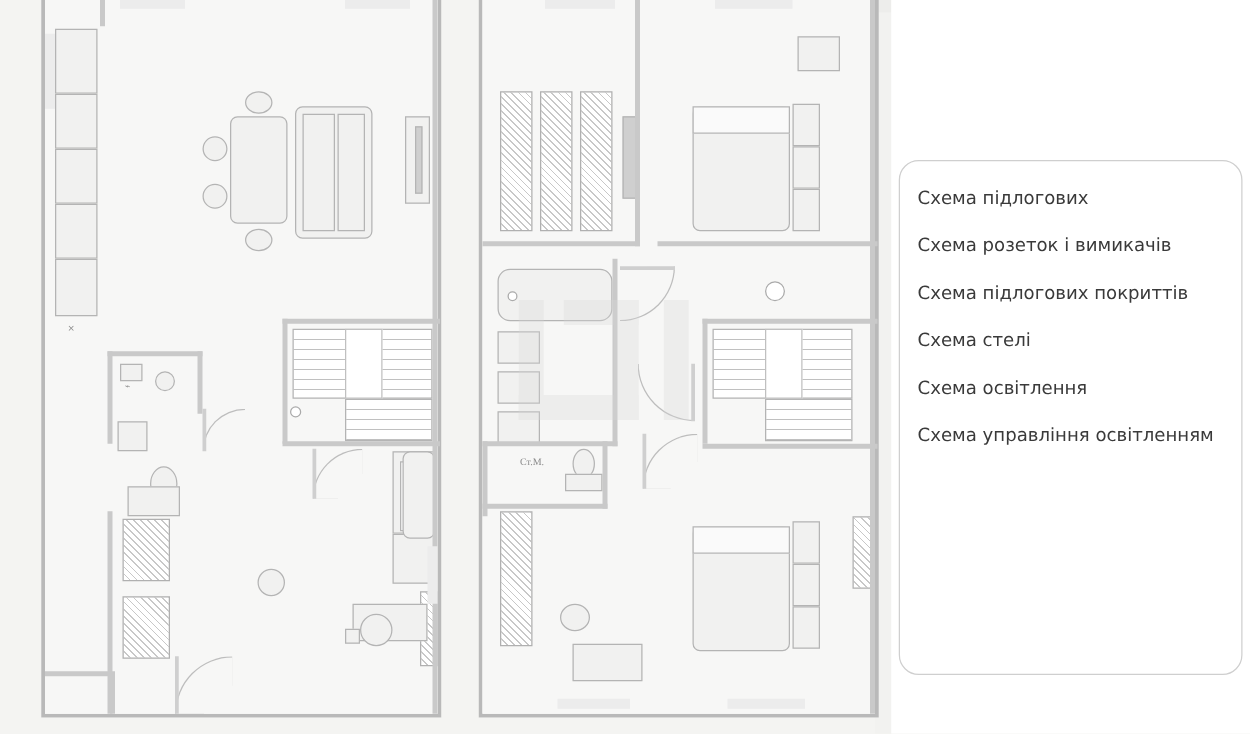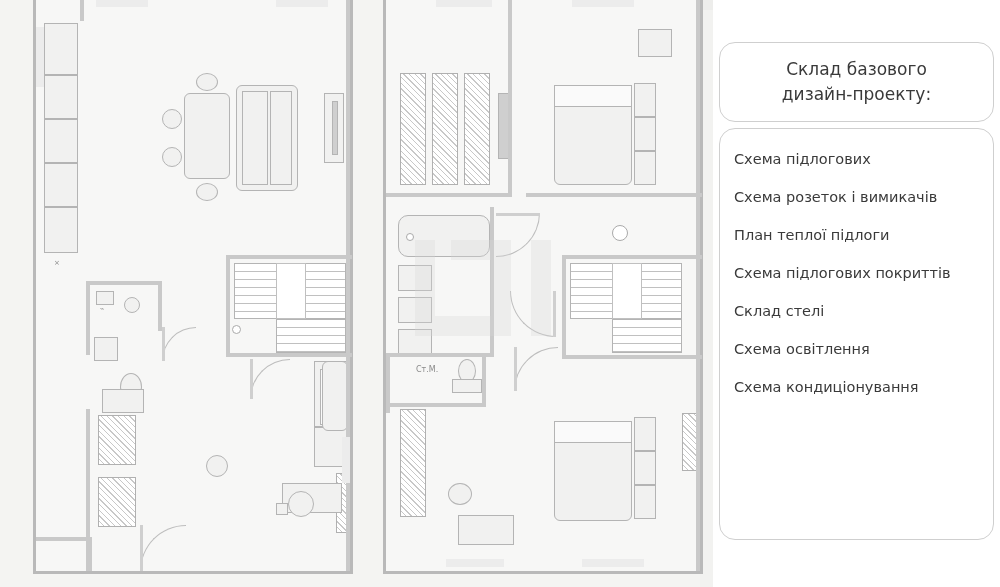--- a/index.html
+++ b/index.html
@@ -226,21 +226,21 @@
       <div class="hatchh" style="left:226px;top:322px;width:70px;height:34px;"></div>
       <div class="wall" style="left:176px;top:258px;width:140px;height:4px;"></div>
       <div class="wall" style="left:176px;top:258px;width:4px;height:100px;"></div>
 
       <div class="door swing-br" style="left:124px;top:294px;width:46px;height:46px;"></div>
       <div class="doorleaf" style="left:167px;top:294px;width:3px;height:46px;"></div>
       <div class="door swing-tr" style="left:128px;top:350px;width:44px;height:44px;"></div>
       <div class="doorleaf" style="left:128px;top:350px;width:3px;height:44px;"></div>
 
       <div class="wall" style="left:0;top:356px;width:4px;height:60px;"></div>
-      <div class="tinytext" style="left:30px;top:368px;font-size:8px;">Ст.М.</div>
+      <div class="tinytext" style="left:30px;top:368px;font-size:8px;font-family:Liberation Serif, serif;">Ст.М.</div>
       <div class="fb round" style="left:72px;top:362px;width:18px;height:24px;"></div>
       <div class="fb" style="left:66px;top:382px;width:30px;height:14px;"></div>
       <div class="wall" style="left:96px;top:356px;width:4px;height:54px;"></div>
       <div class="wall" style="left:0;top:406px;width:100px;height:4px;"></div>
 
       <div class="wall" style="left:176px;top:358px;width:140px;height:4px;"></div>
       <div class="fb r6" style="left:168px;top:424px;width:78px;height:100px;"></div>
       <div class="fb" style="left:168px;top:424px;width:78px;height:22px;background:#fafafa;"></div>
       <div class="fb" style="left:248px;top:420px;width:22px;height:34px;"></div>
       <div class="fb" style="left:248px;top:454px;width:22px;height:34px;"></div>
@@ -260,31 +260,24 @@
       <div class="bar" style="left:60px;top:10px;width:20px;height:96px;"></div>
       <div class="bar" style="left:96px;top:10px;width:60px;height:20px;"></div>
       <div class="bar" style="left:136px;top:10px;width:20px;height:96px;"></div>
       <div class="bar" style="left:60px;top:86px;width:96px;height:20px;"></div>
       <div class="bar" style="left:176px;top:10px;width:20px;height:96px;"></div>
     </div>
   </div>
 
   <div class="panel">
 
-    <div class="card head">
-      <div class="head-title">
-        <div>Склад базового</div>
-        <div>дизайн-проекту:</div>
-      </div>
-    </div>
 
     <div class="card list">
       <div class="item">Схема підлогових</div>
       <div class="item">Схема розеток і вимикачів</div>
-      <div class="item">План теплої підлоги</div>
       <div class="item">Схема підлогових покриттів</div>
-      <div class="item">Склад стелі</div>
+      <div class="item">Схема стелі</div>
       <div class="item">Схема освітлення</div>
-      <div class="item">Схема кондиціонування</div>
+      <div class="item">Схема управління освітленням</div>
     </div>
   </div>
 
 </div>
 
 </body></html>

